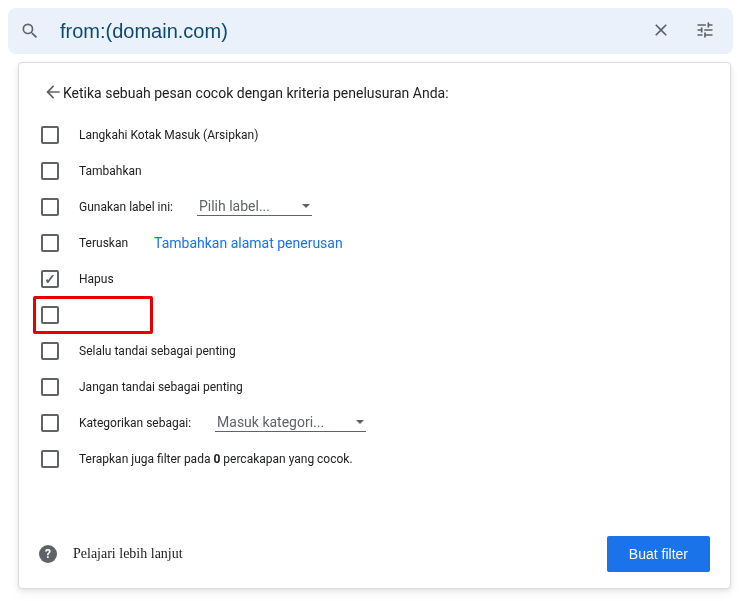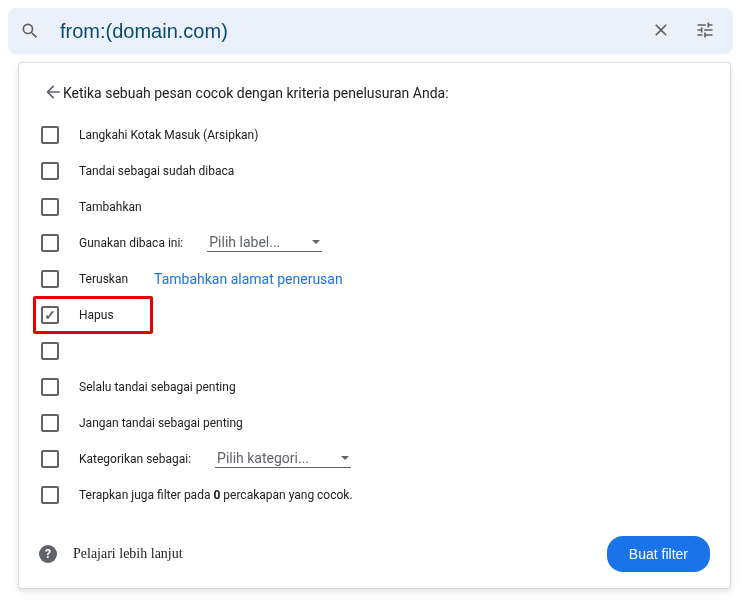--- a/index.html
+++ b/index.html
@@ -135,21 +135,21 @@
       color: #fff;
       font-size: 12px;
       font-weight: bold;
       display:flex; align-items:center; justify-content:center;
     }
     .learn-more { color: #202124; font-size: 14px; cursor:pointer;font-family:Liberation Serif, serif; }
     .primary-btn {
       background: #1a73e8;
       color: #fff;
       border: none;
-      border-radius: 16px;
+      border-radius: 2px;
       font-size: 14px;
       font-weight: 500;
       padding: 10px 22px;
       cursor: pointer;
     }
     .bold { font-weight: bold; }
   </style>
 </head>
 <body>
 
@@ -188,33 +188,29 @@
     <span class="panel-title">Ketika sebuah pesan cocok dengan kriteria penelusuran Anda:</span>
   </div>
 
   <div class="options">
 
     <div class="option-row">
       <span class="checkbox"></span>
       <span class="option-label">Langkahi Kotak Masuk (Arsipkan)</span>
     </div>
 
-    <div class="option-row">
-      <span class="checkbox"></span>
-      <span class="option-label">Tandai sebagai sudah dibaca</span>
-    </div>
 
     <div class="option-row">
       <span class="checkbox"></span>
       <span class="option-label">Tambahkan</span>
     </div>
 
     <div class="option-row">
       <span class="checkbox"></span>
-      <span class="option-label">Gunakan dibaca ini:</span>
+      <span class="option-label">Gunakan label ini:</span>
       <span class="inline-select">
         <span>Pilih label...</span>
         <span class="caret"></span>
       </span>
     </div>
 
     <div class="option-row">
       <span class="checkbox"></span>
       <span class="option-label">Teruskan</span>
       <span class="link-blue">Tambahkan alamat penerusan</span>
@@ -236,21 +232,21 @@
 
     <div class="option-row">
       <span class="checkbox"></span>
       <span class="option-label">Jangan tandai sebagai penting</span>
     </div>
 
     <div class="option-row">
       <span class="checkbox"></span>
       <span class="option-label">Kategorikan sebagai:</span>
       <span class="inline-select">
-        <span>Pilih kategori...</span>
+        <span>Masuk kategori...</span>
         <span class="caret"></span>
       </span>
     </div>
 
     <div class="option-row">
       <span class="checkbox"></span>
       <span class="option-label">
         <span>Terapkan juga filter pada </span><span class="bold">0</span><span> percakapan yang cocok.</span>
       </span>
     </div>

